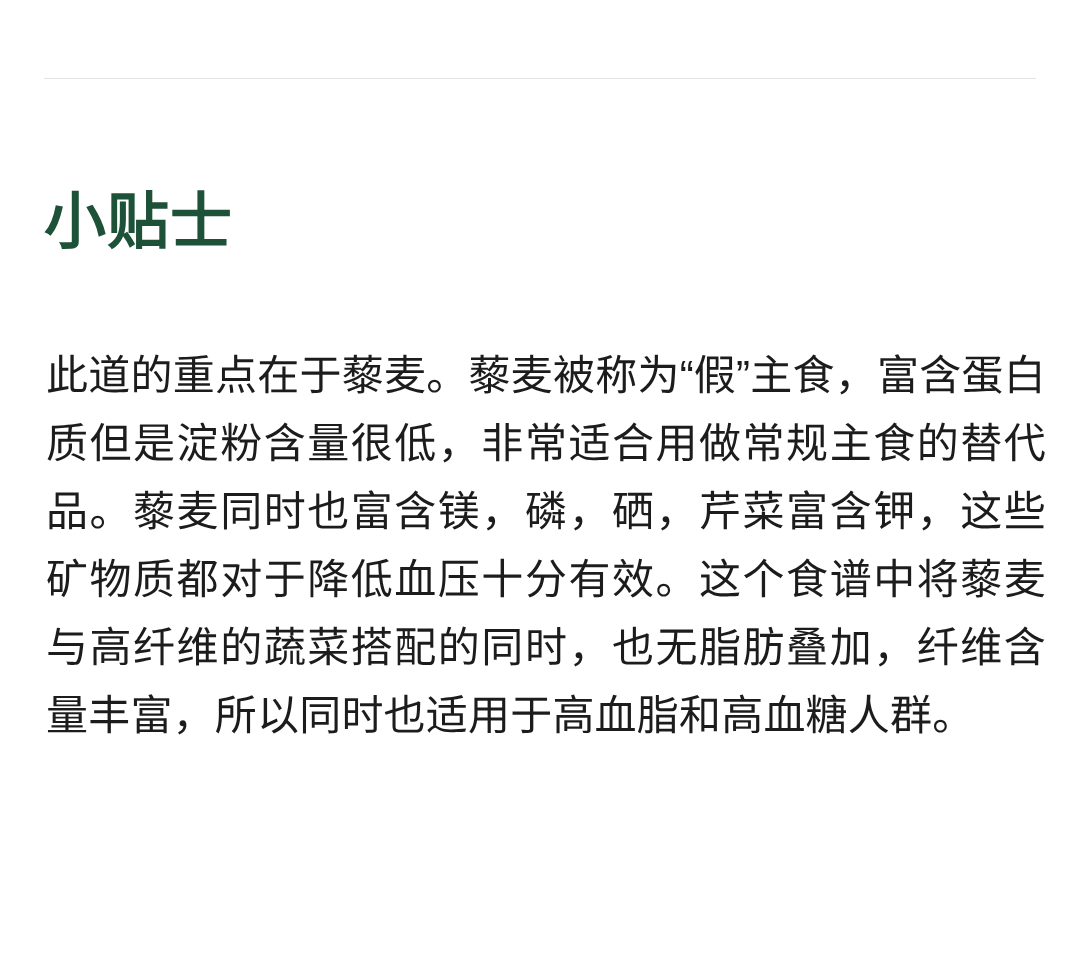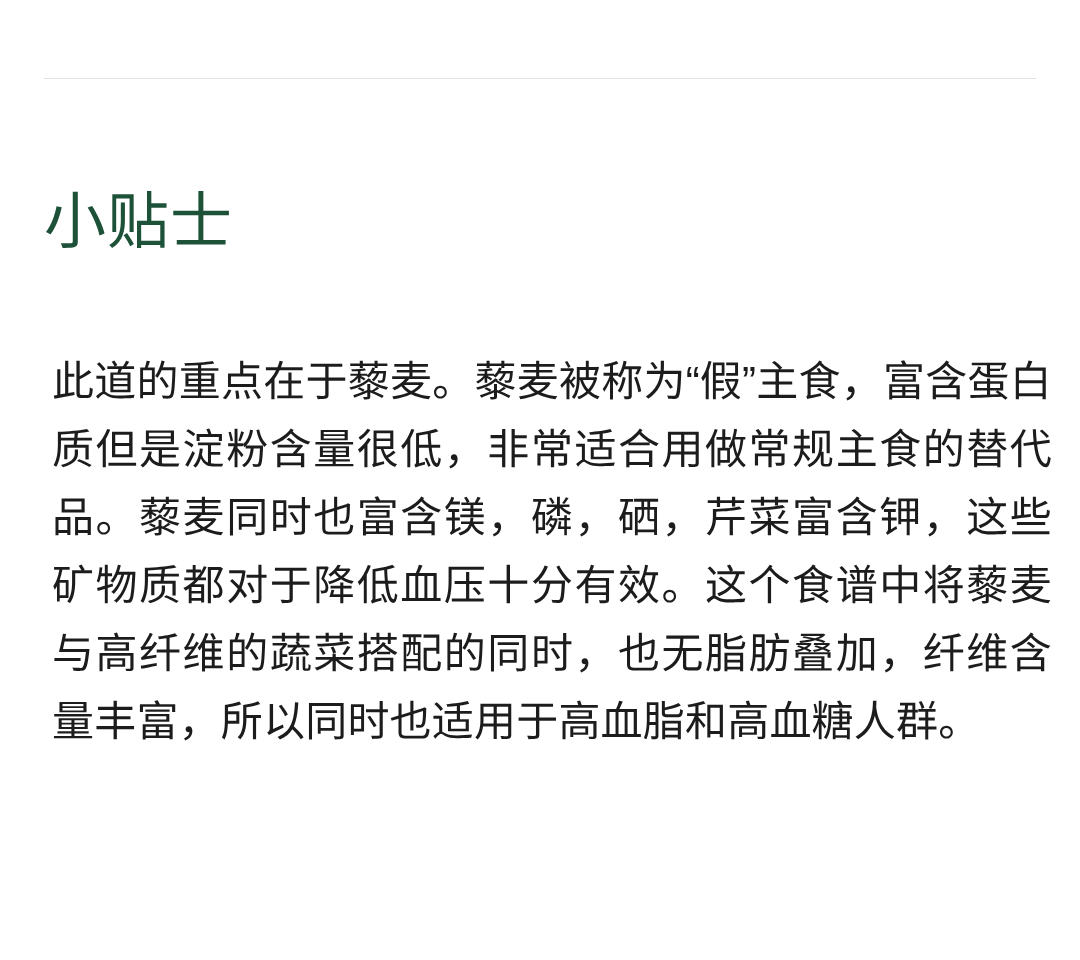--- a/index.html
+++ b/index.html
@@ -36,30 +36,30 @@
     width: 1000px;
   }
   .section-title {
     margin: 0;
     padding: 0;
     position: absolute;
     top: 186px;
     left: 0;
     font-size: 62px;
     line-height: 1.15;
-    font-weight: 400;
+    font-weight: 700;
     letter-spacing: 1px;
     color: #1d5138;
   }
   .body-text {
     position: absolute;
     top: 340px;
     left: 0;
     width: 1000px;
-    margin: 8px;
+    margin: 2px;
     font-size: 42px;
     line-height: 68px;
     font-weight: 400;
     color: #1c1c1c;
     letter-spacing: 0.2px;
     text-align: justify;
     text-justify: inter-character;
   }
 </style>
 </head>

